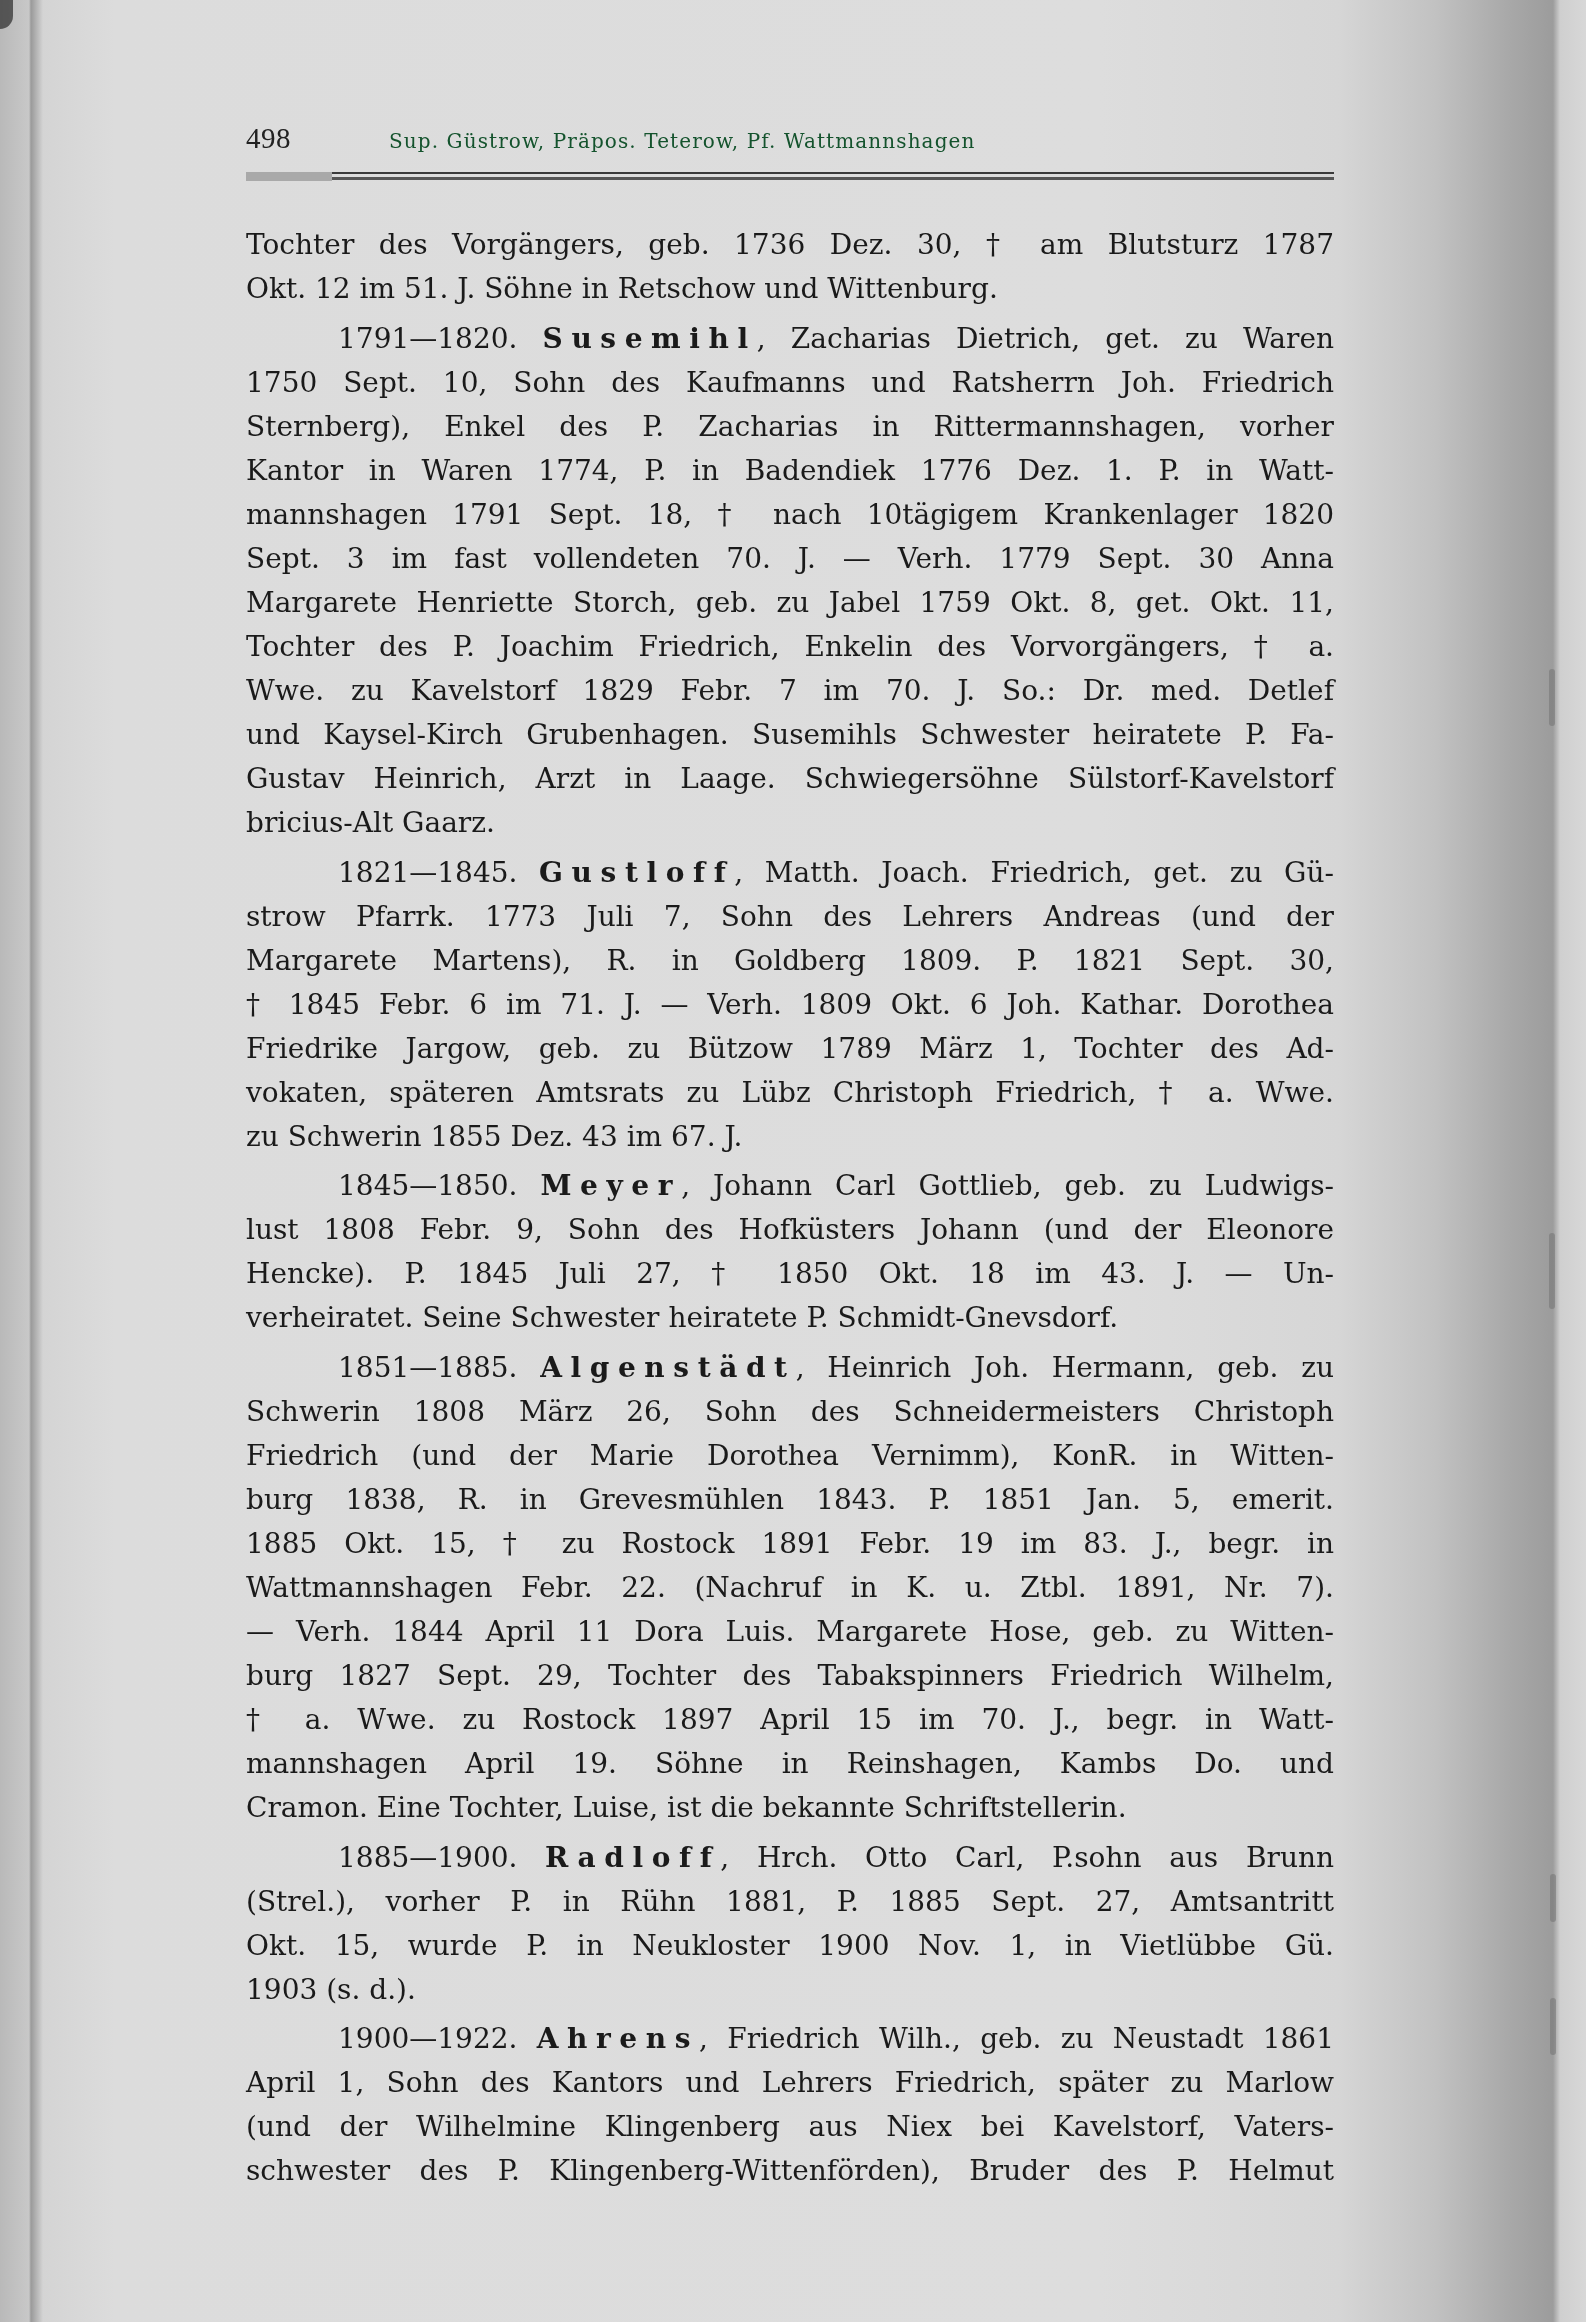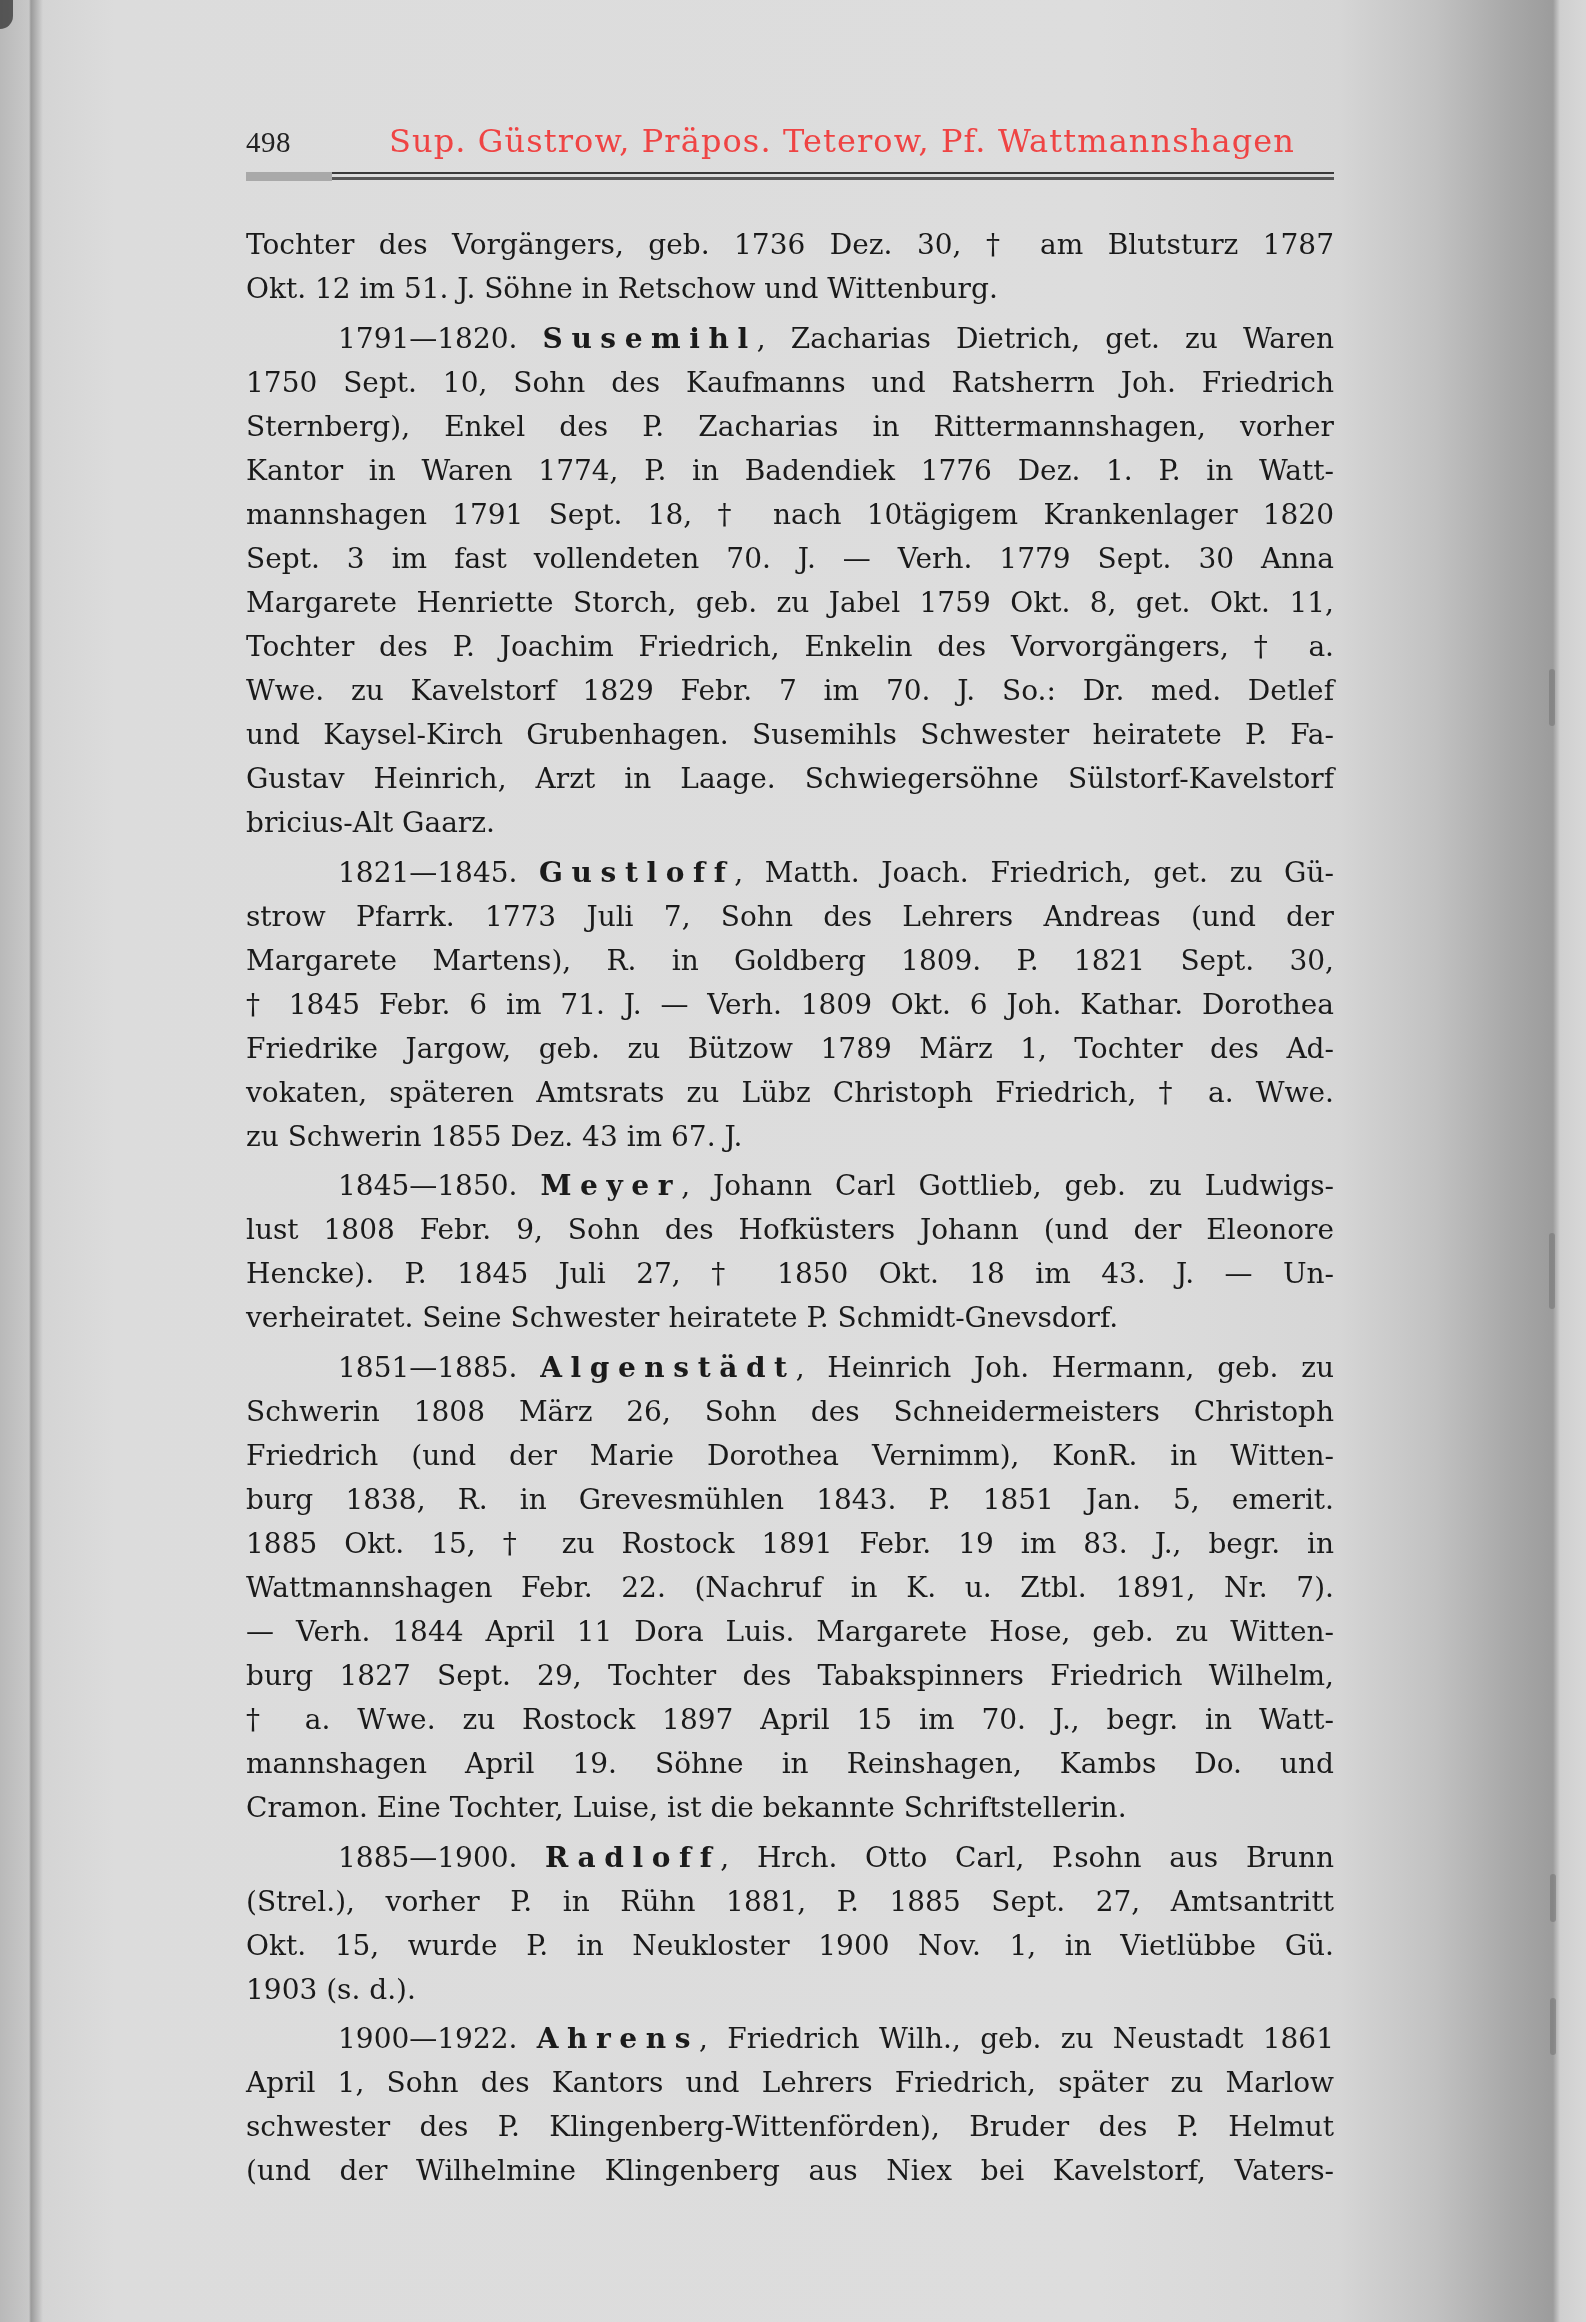--- a/index.html
+++ b/index.html
@@ -43,23 +43,23 @@
       letter-spacing: 0.5px;
     }
     .page-number {
       font-family: "Liberation Serif", serif;
       font-size: 29px;
       width: 143px;
       color: #222;
     }
     .head-title {
       font-family: "DejaVu Serif", serif;
-      font-size: 32px;
+      font-size: 20px;
       letter-spacing: 1.1px;
-      color: #ef4444;
+      color: #14532d;
     }
     .head-rule {
       position: relative;
       margin-top: 7.6px;
       height: 9.6px;
       width: 1088px;
     }
     .head-rule .r1 {
       position: absolute; left: 0; top: 0;
       width: 1088px; height: 2.9px; background: #3a3a3a;
@@ -188,22 +188,22 @@
       <span class="line indent"><span>1885—1900.</span> <span class="name-spaced">Radloff</span><span>, Hrch. Otto Carl, P.sohn aus Brunn</span></span>
       <span class="line">(Strel.), vorher P. in Rühn 1881, P. 1885 Sept. 27, Amtsantritt</span>
       <span class="line">Okt. 15, wurde P. in Neukloster 1900 Nov. 1, in Vietlübbe Gü.</span>
       <span class="line last">1903 (s. d.).</span>
     </div>
     <div class="gap"></div>
 
     <div>
       <span class="line indent"><span>1900—1922.</span> <span class="name-spaced">Ahrens</span><span>, Friedrich Wilh., geb. zu Neustadt 1861</span></span>
       <span class="line">April 1, Sohn des Kantors und Lehrers Friedrich, später zu Marlow</span>
+      <span class="line">(und der Wilhelmine Klingenberg aus Niex bei Kavelstorf, Vaters-</span>
       <span class="line">schwester des P. Klingenberg-Wittenförden), Bruder des P. Helmut</span>
-      <span class="line">(und der Wilhelmine Klingenberg aus Niex bei Kavelstorf, Vaters-</span>
     </div>
 
   </div>
 </div>
 
 <div class="right-mark" style="left:1549px; top:669px; height:57px;"></div>
 <div class="right-mark" style="left:1549px; top:1233px; height:76px;"></div>
 <div class="right-mark" style="left:1550px; top:1874px; height:48px;"></div>
 <div class="right-mark" style="left:1550px; top:1998px; height:57px;"></div>
 

